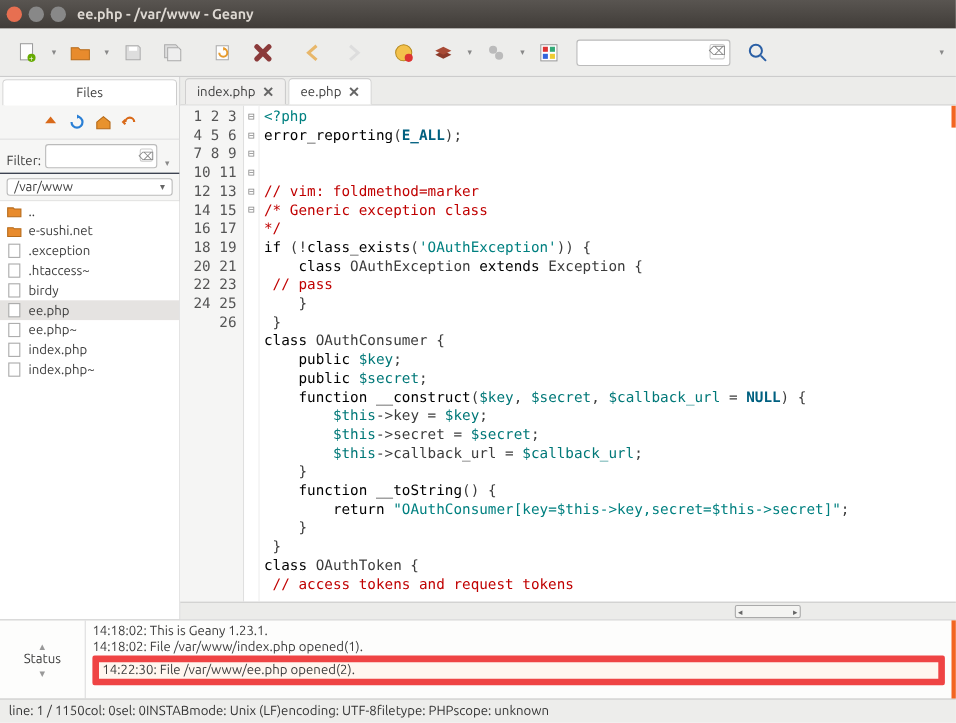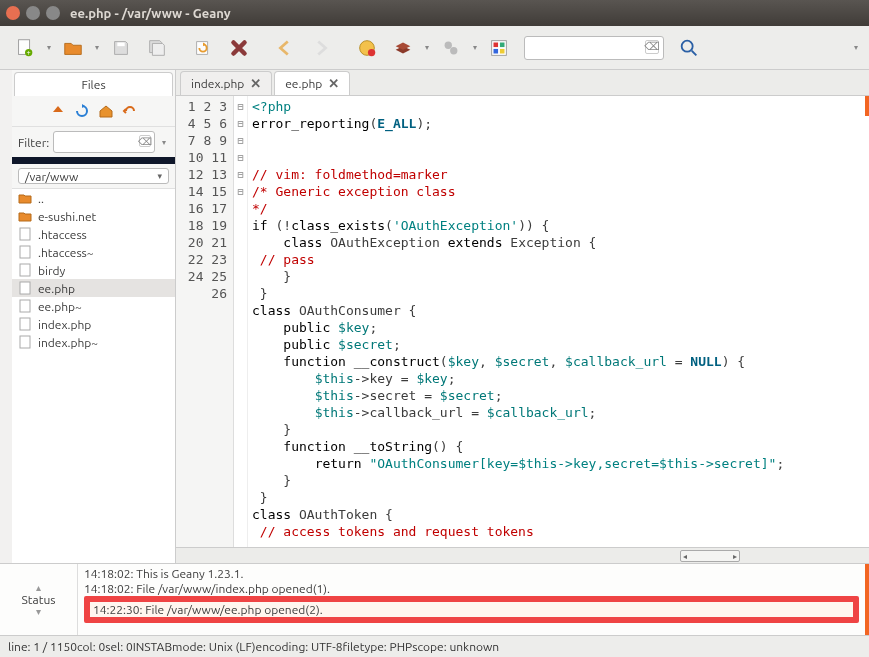--- a/index.html
+++ b/index.html
@@ -11,27 +11,27 @@
 .wc.min { background: #888; }
 .wc.max { background: #888; }
 .titlebar-title { font-weight: bold; font-size: 13px; }
 .toolbar { height: 44px; background: #ededeb; border-bottom: 1px solid #ccc; display: flex; align-items: center; padding: 4px 8px; gap: 2px; }
 .tb-btn { width: 34px; height: 34px; display: flex; align-items: center; justify-content: center; border-radius: 3px; position: relative; }
 .tb-sep { width: 8px; }
 .tb-drop { width:10px; display:flex; align-items:center; justify-content:center; color:#888; font-size:8px;}
 .search-box { margin-left: 6px; width: 140px; height: 24px; border: 1px solid #bbb; background: #fff; border-radius: 3px; padding: 0 20px 0 6px; position:relative;}
 .search-box .clear { position:absolute; right:4px; top:3px; font-size:11px; color:#888; border:1px solid #ccc; border-radius:2px; width:14px; height:14px; display:flex; align-items:center; justify-content:center;}
 .magnifier { margin-left:6px; }
-.main { flex: 1; display: flex; min-height: 0; margin-left: 12px; }
+.main { flex: 1; display: flex; min-height: 0; }
 .sidebar { width: 164px; background: #f6f6f5; border-right: 1px solid #ccc; display: flex; flex-direction: column; }
 .sidebar-tabs { display: flex; }
 .sidebar-tab { flex:1; text-align:center; padding: 5px 8px; background:#fff; border:1px solid #ccc; border-bottom:none; border-radius:4px 4px 0 0; font-size:12px; margin:2px 2px 0 2px;}
 .sidebar-nav { display: flex; gap: 6px; justify-content: center; padding: 6px 4px; border-bottom: 1px solid #e0e0e0; }
 .nav-ic { width: 18px; height: 18px; display:flex; align-items:center; justify-content:center; }
-.filter-row { display: flex; align-items: center; padding: 4px 6px; gap: 4px; border-bottom: 7px solid #0f172a; }
+.filter-row { display: flex; align-items: flex-end; padding: 4px 6px; gap: 4px; border-bottom: 1px solid #0f172a; }
 .filter-row label { font-size: 12px; }
 .filter-input { flex:1; height:22px; border:1px solid #bbb; border-radius:3px; background:#fff; position:relative;}
 .filter-input .clear { position:absolute; right:3px; top:3px; font-size:10px; color:#888; border:1px solid #ccc; border-radius:2px; width:12px; height:12px; display:flex; align-items:center; justify-content:center;}
 .path-row { display: flex; align-items: center; padding: 4px 6px; gap: 4px; border-bottom: 1px solid #e0e0e0; }
 .path-combo { flex:1; height:16px; border:1px solid #bbb; border-radius:3px; background:#fff; display:flex; align-items:center; padding:0 6px; justify-content:space-between;}
 .path-combo span.val { font-size:12px; }
 .path-combo span.arr { font-size:9px; color:#666;}
 .file-list { flex:1; overflow-y:auto; background:#fff; }
 .file-item { display:flex; align-items:center; gap:6px; padding:2px 6px; font-size:12px; height:18px;}
 .file-item.sel { background:#e5e3e1; }
@@ -232,21 +232,21 @@
             </svg>
           </span>
           <span>e-sushi.net</span>
         </div>
         <div class="file-item">
           <span class="fi-icon">
             <svg width="14" height="14" viewBox="0 0 14 14">
               <rect x="2" y="1" width="10" height="12" fill="#fff" stroke="#aaa"></rect>
             </svg>
           </span>
-          <span>.htaccess</span>
+          <span>.exception</span>
         </div>
         <div class="file-item">
           <span class="fi-icon">
             <svg width="14" height="14" viewBox="0 0 14 14">
               <rect x="2" y="1" width="10" height="12" fill="#fff" stroke="#aaa"></rect>
             </svg>
           </span>
           <span>.htaccess~</span>
         </div>
         <div class="file-item">

